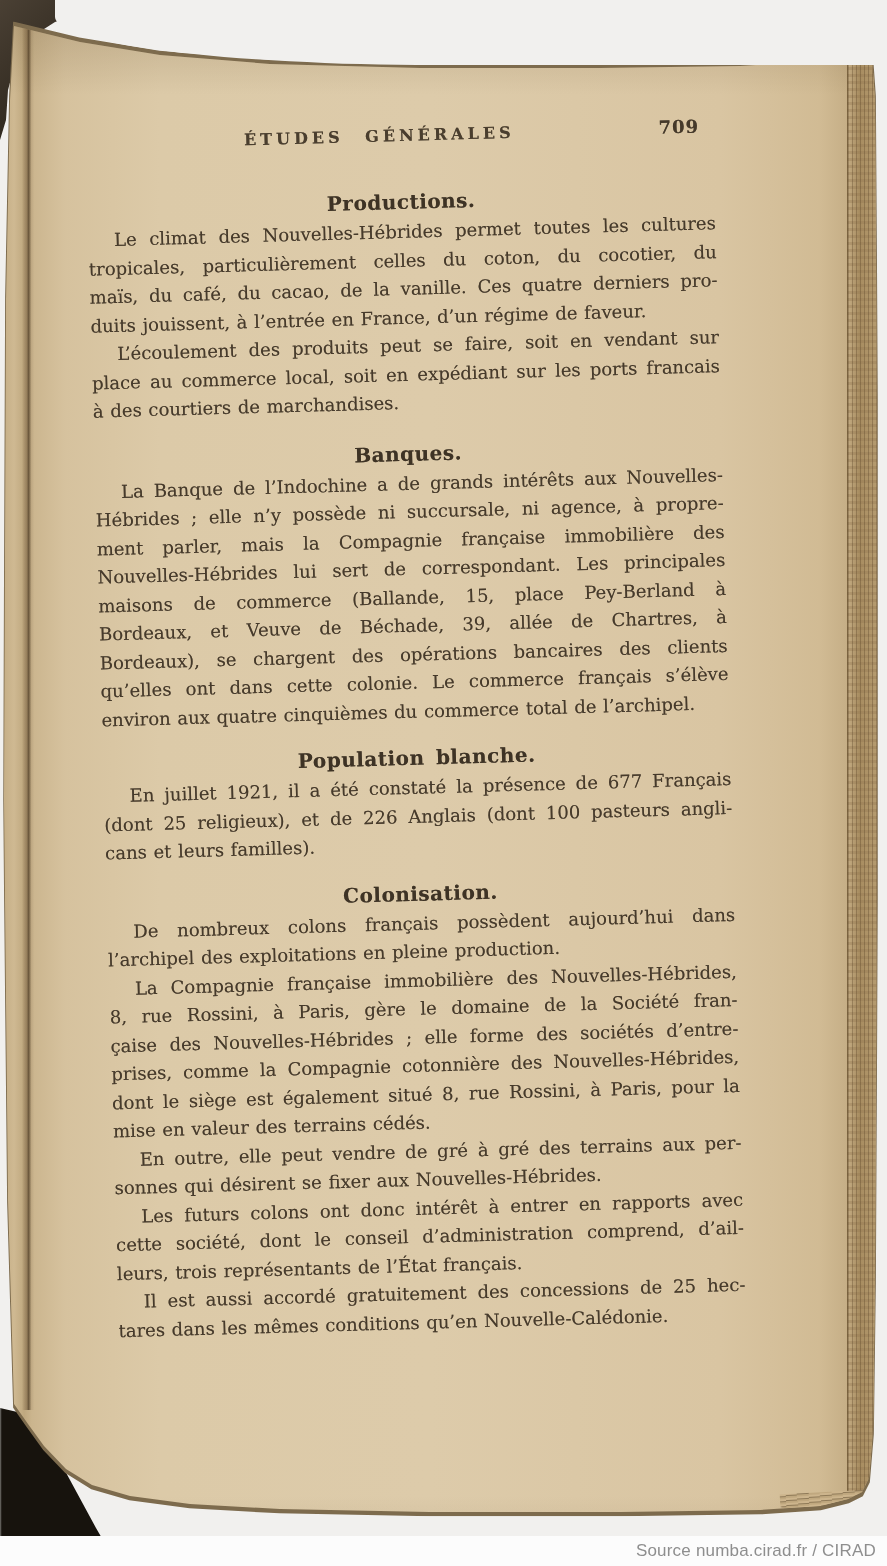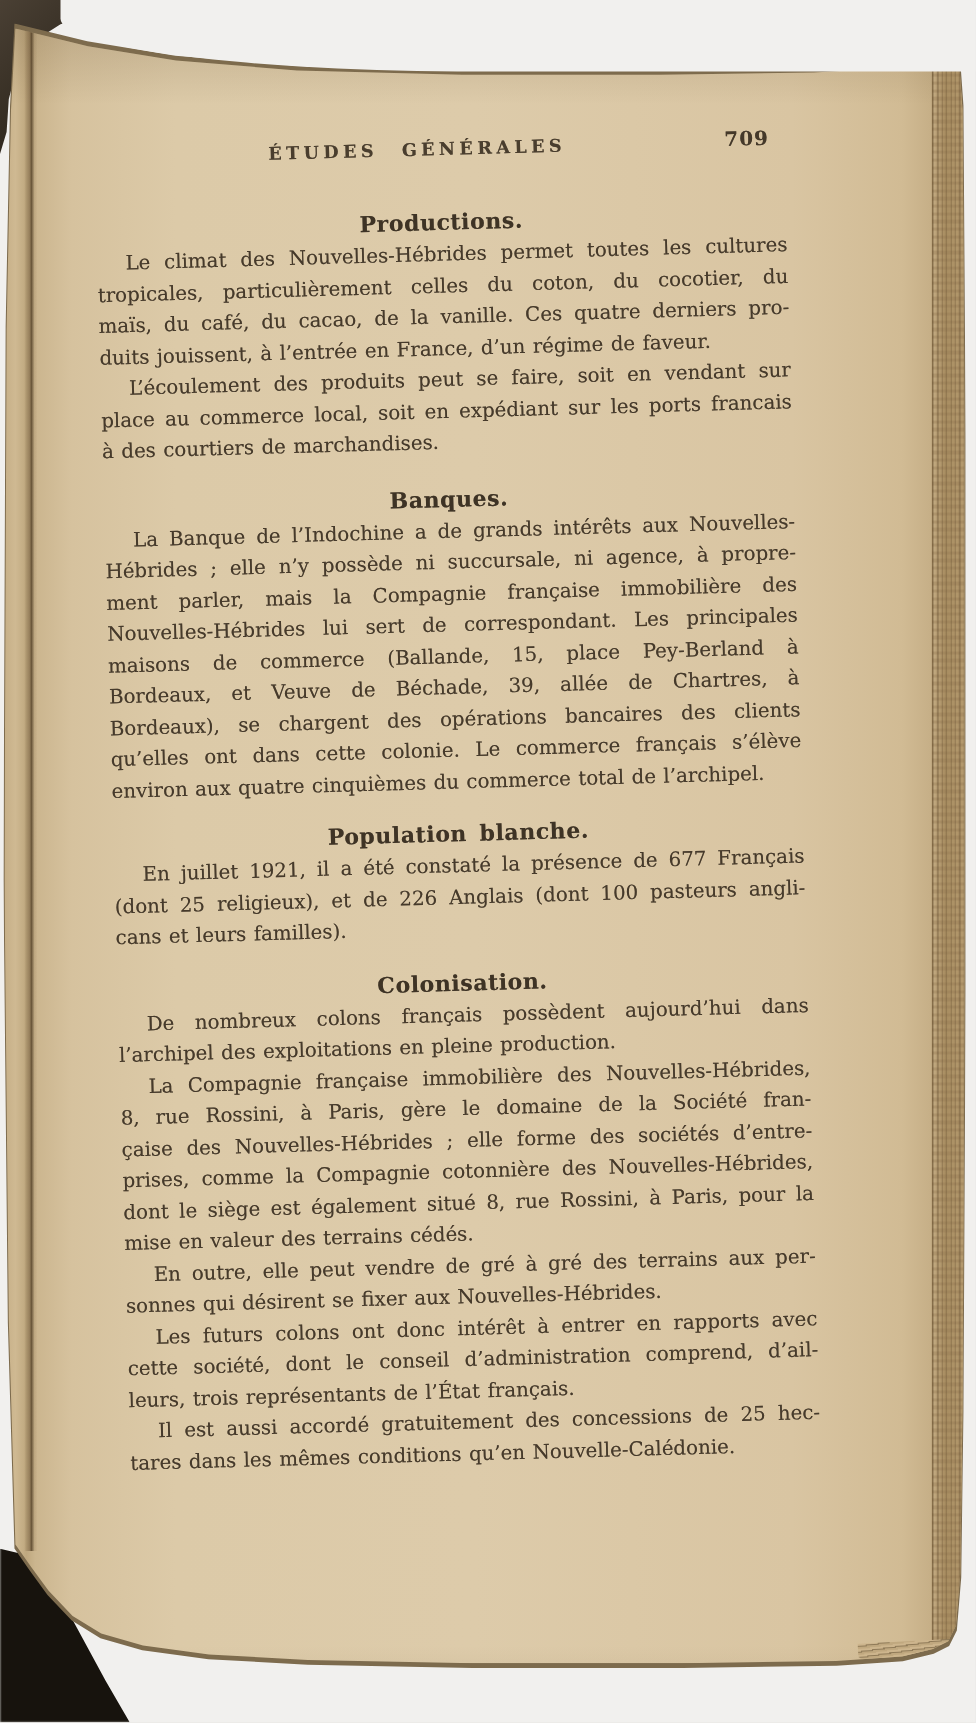--- a/index.html
+++ b/index.html
@@ -188,13 +188,16 @@
             <div class="line">leurs, trois représentants de l’État français.</div>
           </div>
           <div class="para">
             <div class="line">Il est aussi accordé gratuitement des concessions de 25 hec-</div>
             <div class="line">tares dans les mêmes conditions qu’en Nouvelle-Calédonie.</div>
           </div>
         </div>
       </div>
   </div>
 
+  <div class="footer-bar">
+    <span class="footer-text">Source numba.cirad.fr / CIRAD</span>
+  </div>
 </div>
 
 </body></html>

